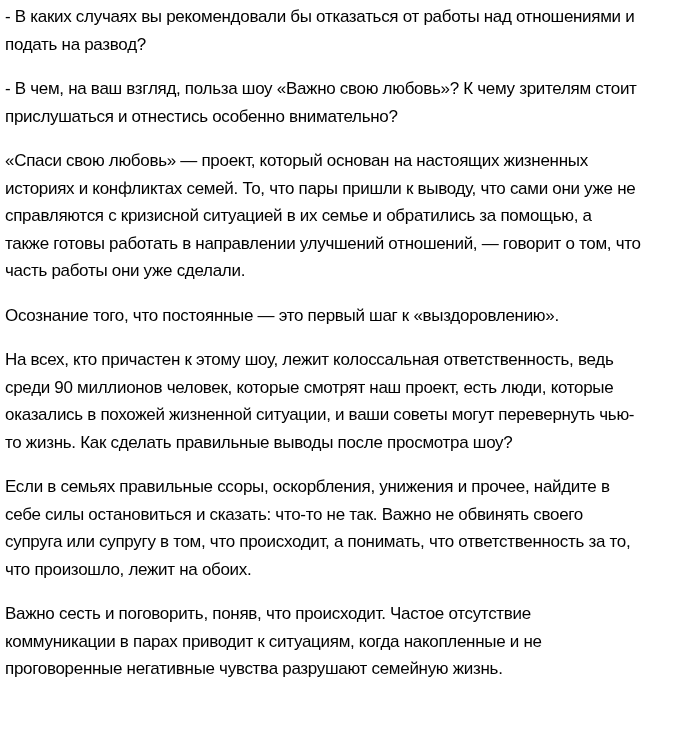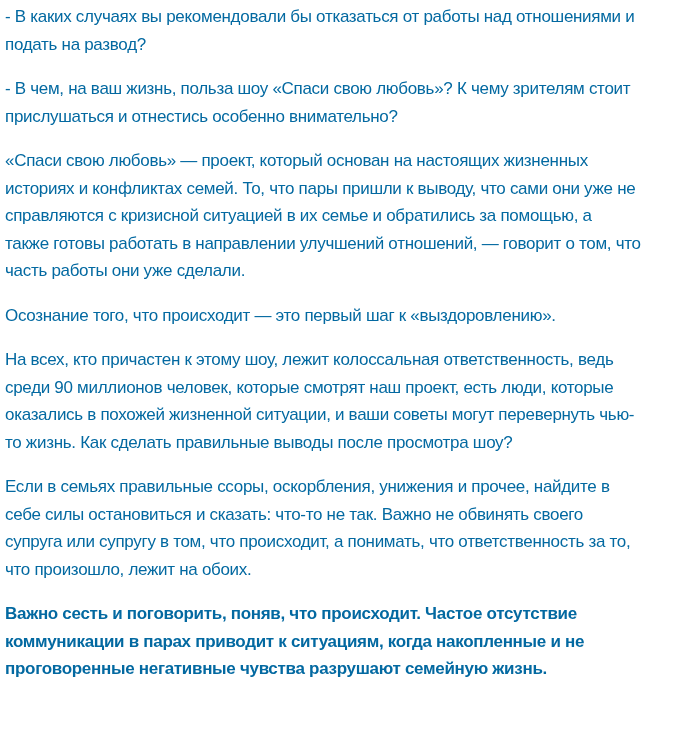--- a/index.html
+++ b/index.html
@@ -11,48 +11,48 @@
   body {
     width: 699px;
     height: 754px;
     overflow: hidden;
     font-family: "Liberation Sans", "DejaVu Sans", sans-serif;
   }
   .article {
     width: 100%;
     height: 100%;
     padding: 3px 4px 0 5px;
-    color: #0369a1;
+    color: #000000;
     font-size: 17px;
     line-height: 27.5px;
     letter-spacing: -0.3px;
   }
   .para {
     margin: 0 0 17px 0;
     white-space: pre-line; 
   }
-  .para:last-child { margin-bottom: 0; font-weight: bold; }
+  .para:last-child { margin-bottom: 0; }
   .question { font-weight: 400; }
   .answer   { font-weight: 400; }
 </style>
 </head>
 <body>
 
 <main class="article">
   <div>
       <p class="para question">- В каких случаях вы рекомендовали бы отказаться от работы над отношениями и
 подать на развод?</p>
-      <p class="para question">- В чем, на ваш жизнь, польза шоу «Спаси свою любовь»? К чему зрителям стоит
+      <p class="para question">- В чем, на ваш взгляд, польза шоу «Важно свою любовь»? К чему зрителям стоит
 прислушаться и отнестись особенно внимательно?</p>
       <p class="para answer">«Спаси свою любовь» — проект, который основан на настоящих жизненных
 историях и конфликтах семей. То, что пары пришли к выводу, что сами они уже не
 справляются с кризисной ситуацией в их семье и обратились за помощью, а
 также готовы работать в направлении улучшений отношений, — говорит о том, что
 часть работы они уже сделали.</p>
-      <p class="para answer">Осознание того, что происходит — это первый шаг к «выздоровлению».</p>
+      <p class="para answer">Осознание того, что постоянные — это первый шаг к «выздоровлению».</p>
       <p class="para answer">На всех, кто причастен к этому шоу, лежит колоссальная ответственность, ведь
 среди 90 миллионов человек, которые смотрят наш проект, есть люди, которые
 оказались в похожей жизненной ситуации, и ваши советы могут перевернуть чью-
 то жизнь. Как сделать правильные выводы после просмотра шоу?</p>
       <p class="para answer">Если в семьях правильные ссоры, оскорбления, унижения и прочее, найдите в
 себе силы остановиться и сказать: что-то не так. Важно не обвинять своего
 супруга или супругу в том, что происходит, а понимать, что ответственность за то,
 что произошло, лежит на обоих.</p>
       <p class="para answer">Важно сесть и поговорить, поняв, что происходит. Частое отсутствие
 коммуникации в парах приводит к ситуациям, когда накопленные и не

